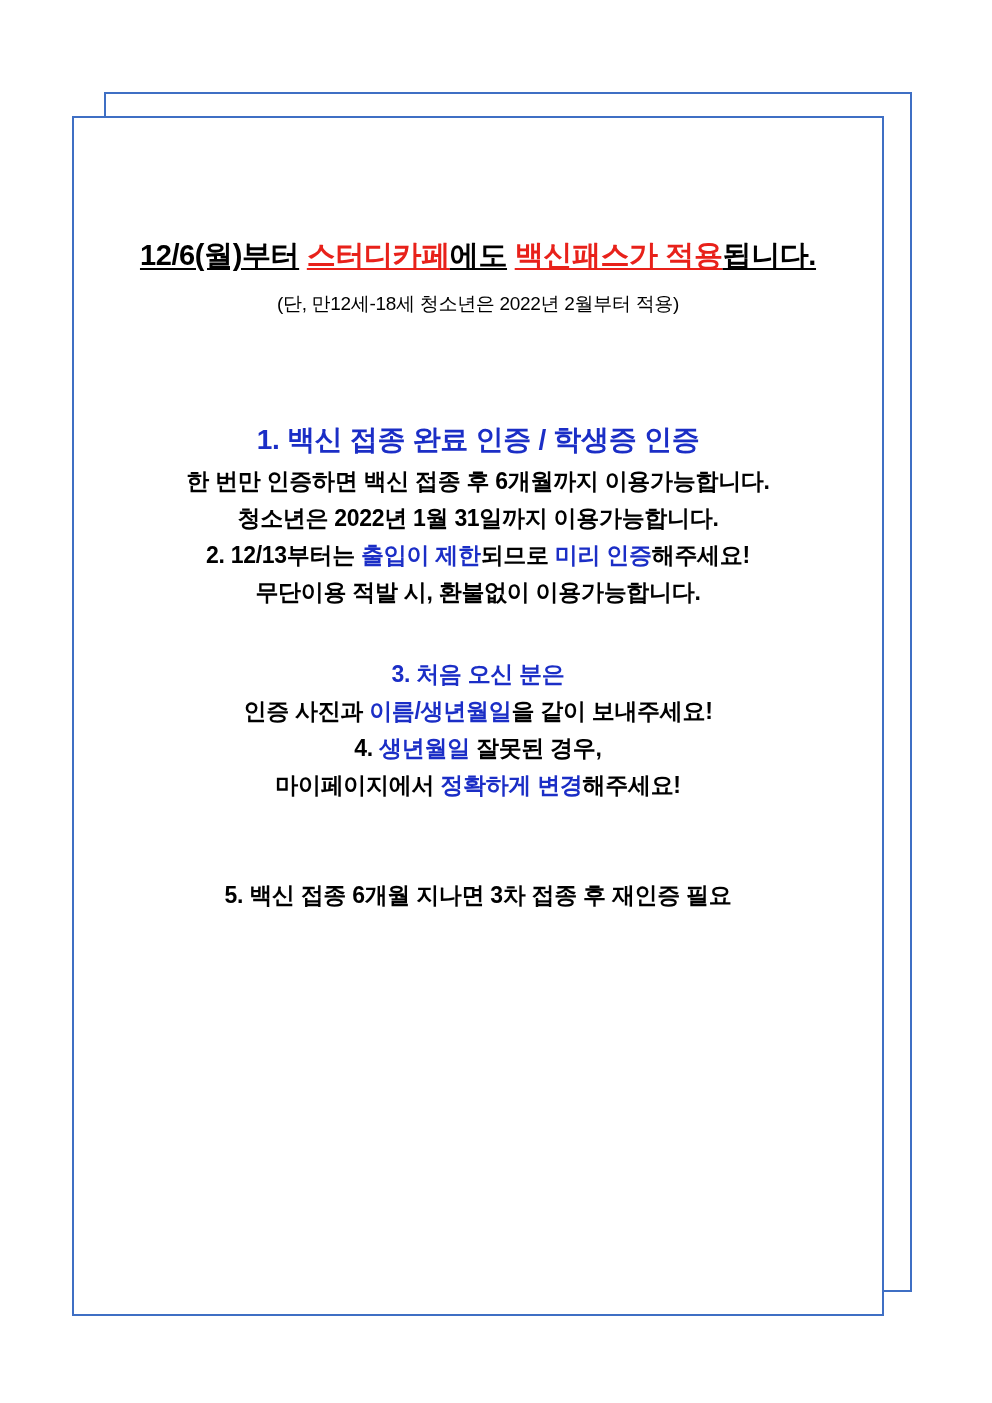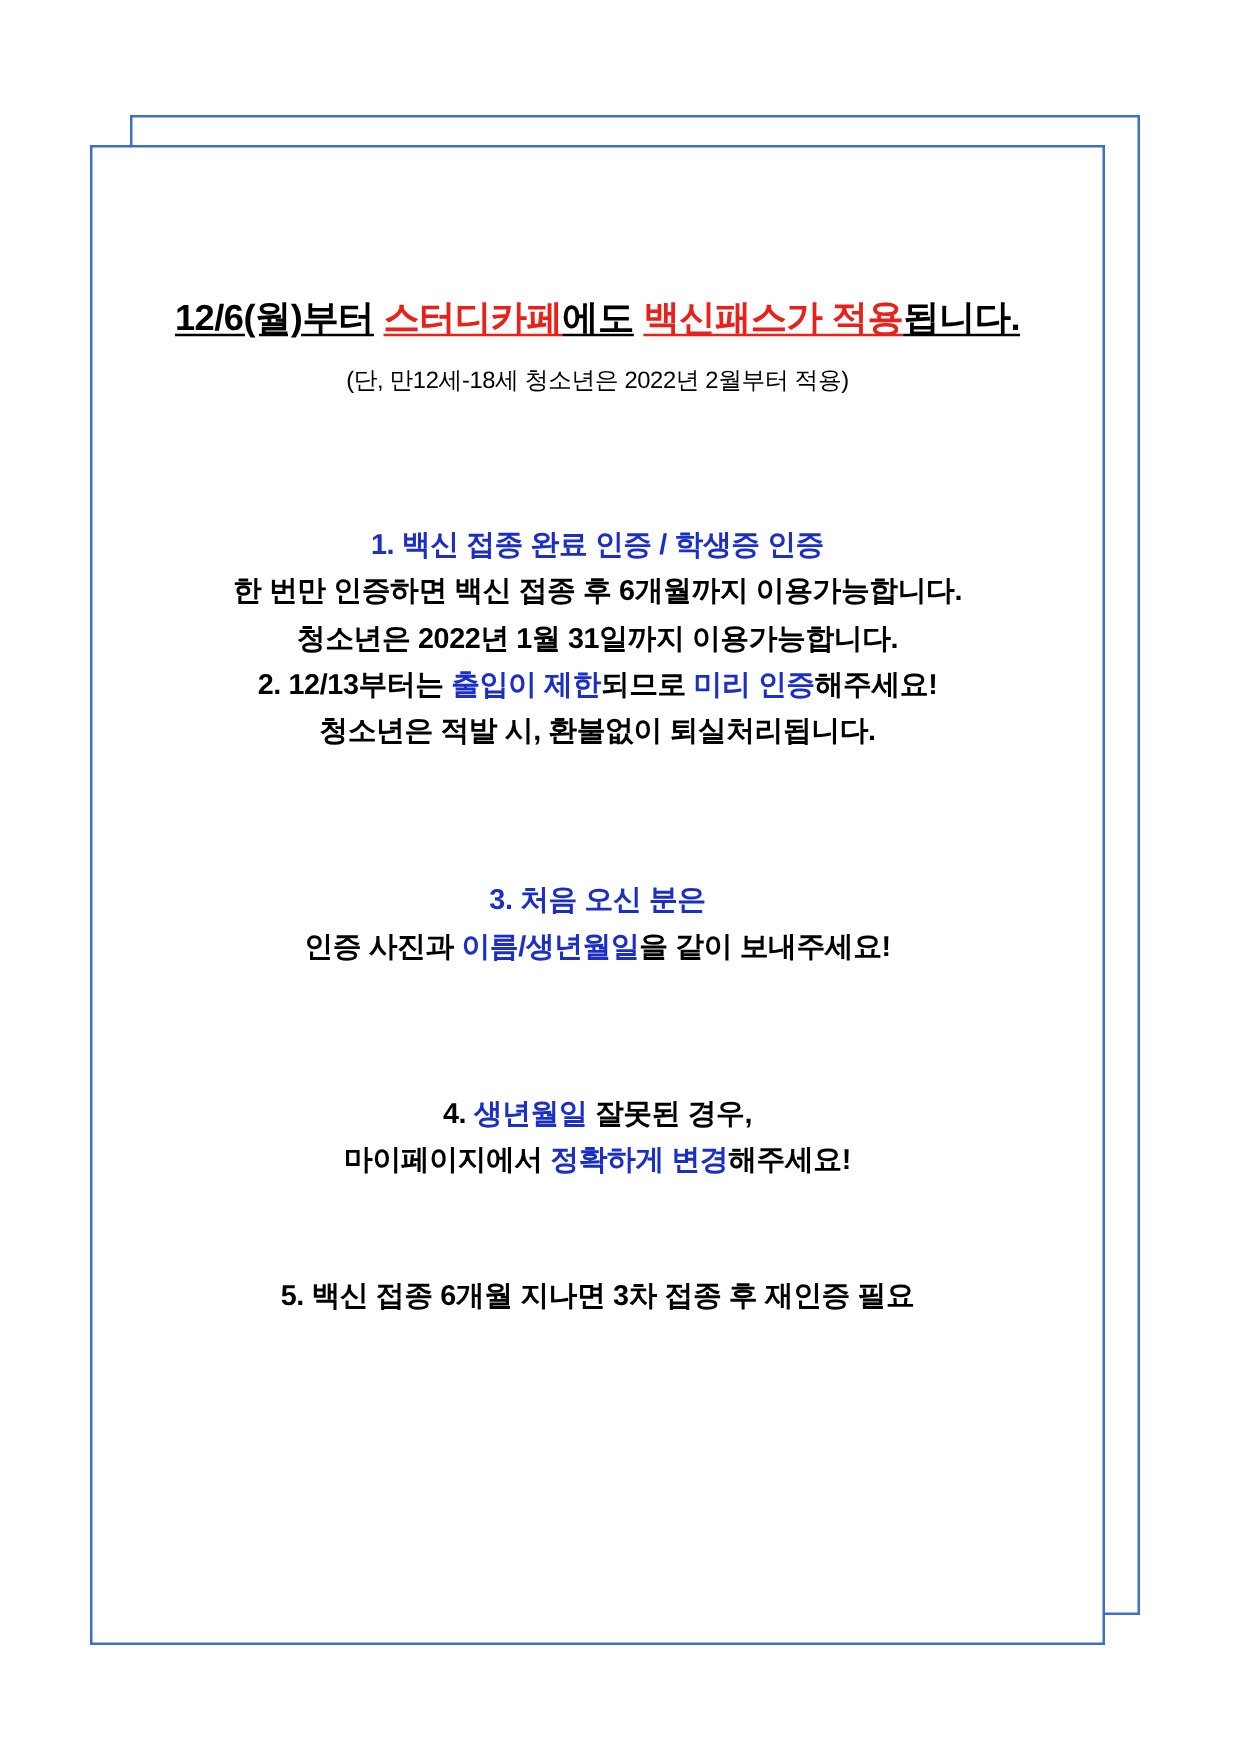--- a/index.html
+++ b/index.html
@@ -82,39 +82,39 @@
   .section {
     text-align: center;
     letter-spacing: -0.3px;
   }
   .section .line {
     font-size: 23px;
     line-height: 1.62;
     white-space: nowrap;
   }
   .section .head {
-    font-size: 23px;
+    font-size: 28px;
     line-height: 1.62;
     white-space: nowrap;
     font-weight: bold;
   }
   .blue {
     color: #1b2ec6;
     font-weight: bold;
   }
   .black {
     color: #000000;
     font-weight: bold;
     text-align: center;
   }
 
   .s1 { margin-top: 100px; }
   .s2 { }
-  .s3 { margin-top: 98px; }
-  .s4 { margin-top: 96px; }
+  .s3 { margin-top: 44px; }
+  .s4 { }
   .s5 { margin-top: 72px; }
 </style>
 </head>
 <body>
 
 <div class="frame-back"></div>
 <div class="frame-front"></div>
 
 <div class="content">
 
@@ -136,21 +136,21 @@
     <div class="line">
       <span class="black">청소년은 2022년 1월 31일까지 이용가능합니다.</span>
     </div>
   </div>
 
   <div class="section s2">
     <div class="line">
       <span class="black">2. 12/13부터는 </span><span class="blue">출입이 제한</span><span class="black">되므로 </span><span class="blue">미리 인증</span><span class="black">해주세요!</span>
     </div>
     <div class="line">
-      <span class="black">청소년은 적발 시, 환불없이 퇴실처리됩니다.</span>
+      <span class="black">무단이용 적발 시, 환불없이 이용가능합니다.</span>
     </div>
   </div>
 
   <div class="section s3">
     <div class="line">
       <span class="blue">3. </span><span class="blue">처음 오신 분은</span>
     </div>
     <div class="line">
       <span class="black">인증 사진과 </span><span class="blue">이름/생년월일</span><span class="black">을 같이 보내주세요!</span>
     </div>

